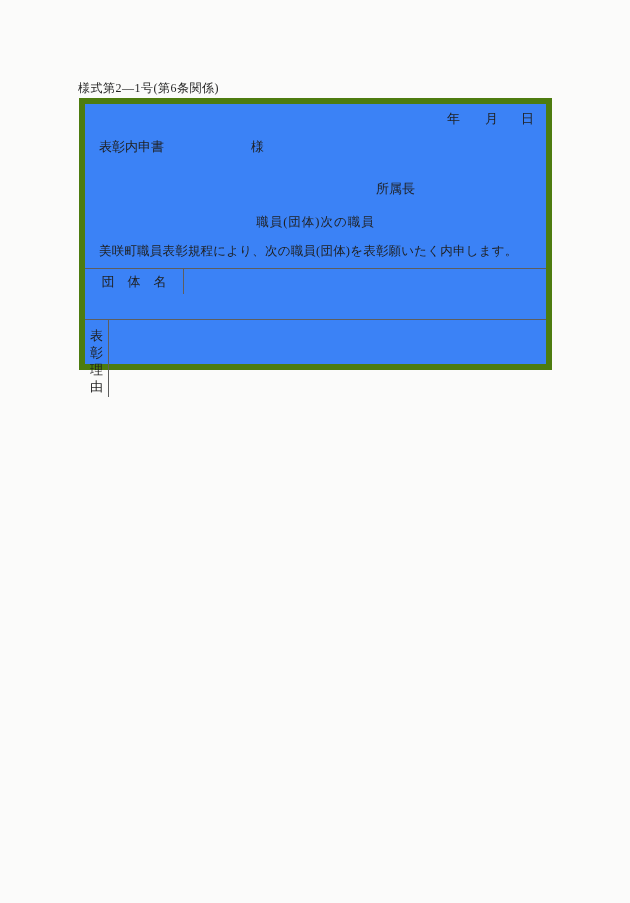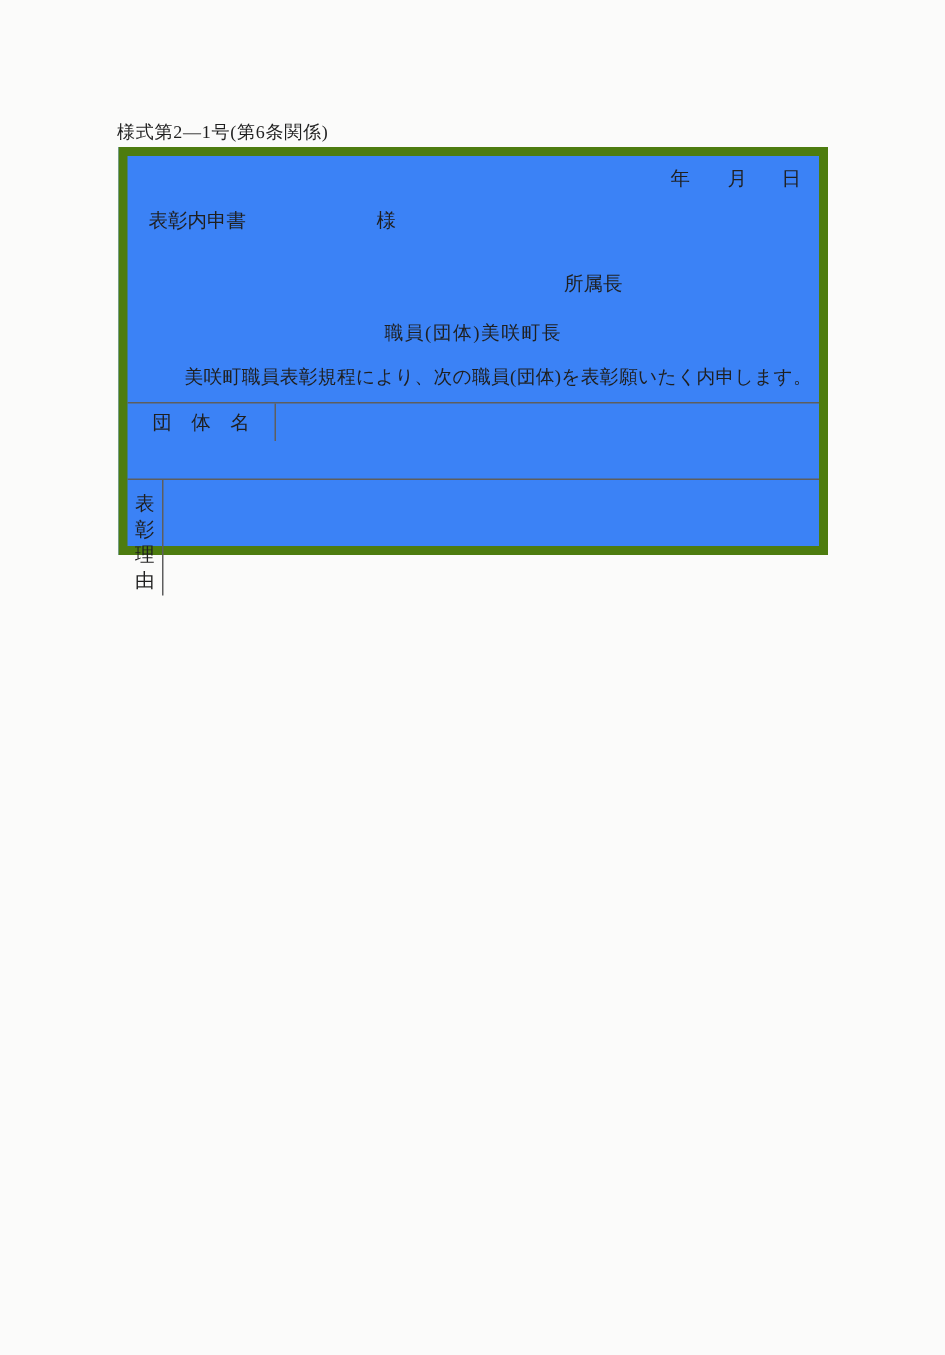--- a/index.html
+++ b/index.html
@@ -76,21 +76,20 @@
     letter-spacing: 1px;
   }
   .body-sentence {
     position: absolute;
     top: 139px;
     left: 14px;
     right: 0;
     font-size: 12.5px;
     letter-spacing: 0.2px;
     white-space: nowrap;
-    margin-left: 24px;
   }
   .t-row {
     position: absolute;
     left: 0;
     width: 100%;
     border-top: 1px solid #5e5e5e;
     box-sizing: border-box;
     display: flex;
   }
   .t-row-1 { top: 164px; height: 26px; gap: 41px; }
@@ -136,21 +135,21 @@
       <span>年</span><span class="gap-a"></span><span>月</span><span class="gap-b"></span><span>日</span>
     </div>
 
     <div class="addressee-line">
       <span>表彰内申書</span>
       <span class="addressee-honorific">様</span>
     </div>
 
     <div class="sender-line">所属長</div>
 
-    <div class="doc-title">職員(団体)美咲町長</div>
+    <div class="doc-title">職員(団体)次の職員</div>
 
     <div class="body-sentence">美咲町職員表彰規程により、次の職員(団体)を表彰願いたく内申します。</div>
 
     <div class="t-row t-row-1">
       <div class="label-cell">団　体　名</div>
       <div class="value-cell"></div>
     </div>
 
 
     <div class="t-row t-row-3">

